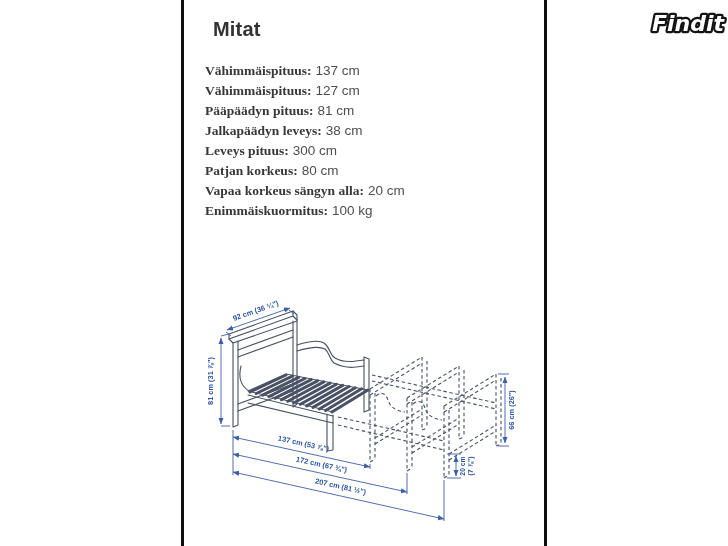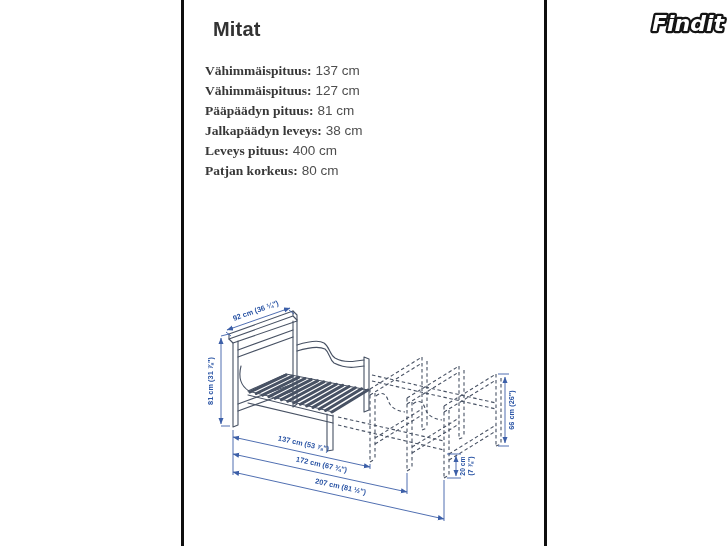--- a/index.html
+++ b/index.html
@@ -25,22 +25,24 @@
 <div class="frame-border" id="border-right"></div>
 
 <div class="content">
   <div class="inner">
     <h1 class="title">Mitat</h1>
     <div class="specs">
       <div class="spec-row"><span class="spec-label">Vähimmäispituus:</span><span class="spec-value">137 cm</span></div>
       <div class="spec-row"><span class="spec-label">Vähimmäispituus:</span><span class="spec-value">127 cm</span></div>
       <div class="spec-row"><span class="spec-label">Pääpäädyn pituus:</span><span class="spec-value">81 cm</span></div>
       <div class="spec-row"><span class="spec-label">Jalkapäädyn leveys:</span><span class="spec-value">38 cm</span></div>
-      <div class="spec-row"><span class="spec-label">Leveys pituus:</span><span class="spec-value">400 cm</span></div>
+      <div class="spec-row"><span class="spec-label">Leveys pituus:</span><span class="spec-value">300 cm</span></div>
       <div class="spec-row"><span class="spec-label">Patjan korkeus:</span><span class="spec-value">80 cm</span></div>
+      <div class="spec-row"><span class="spec-label">Vapaa korkeus sängyn alla:</span><span class="spec-value">20 cm</span></div>
+      <div class="spec-row"><span class="spec-label">Enimmäiskuormitus:</span><span class="spec-value">100 kg</span></div>
     </div>
   </div>
 </div>
 
 <svg id="diagram" width="365" height="281" viewBox="182 265 365 281" xmlns="http://www.w3.org/2000/svg">
   <defs>
     <marker id="arw" markerWidth="8" markerHeight="8" refX="6.2" refY="2.6" orient="auto-start-reverse" markerUnits="userSpaceOnUse">
       <path d="M0,0 L6.5,2.6 L0,5.2 Z" fill="#3c5fa8"></path>
     </marker>
   </defs>

